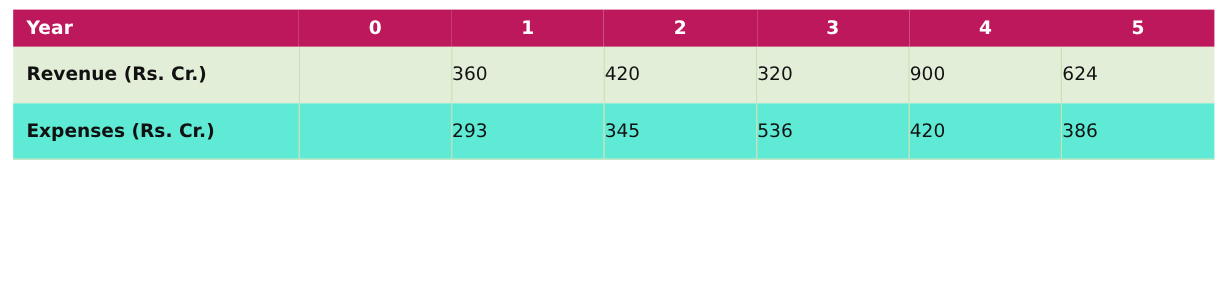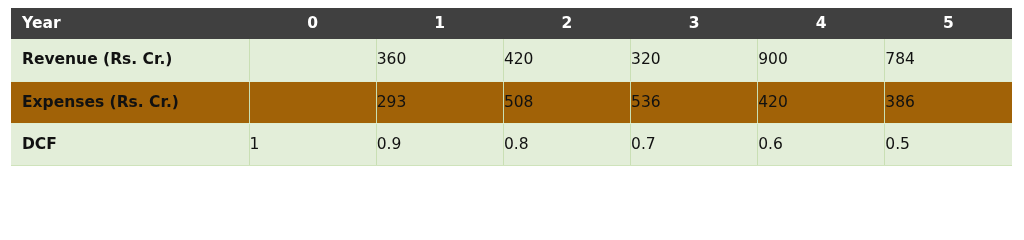--- a/index.html
+++ b/index.html
@@ -27,21 +27,21 @@
     table-layout: fixed;
     width: 1001px;
     height: 125px;
   }
 
   table.fin-table col.label-col { width: 238px; }
   table.fin-table col.data-col  { width: 127.1px; }
 
   
   thead tr {
-    background: #404040;
+    background: #be185d;
     height: 24px;
   }
   thead th {
     color: #ffffff;
     font-weight: bold;
     font-size: 15.5px;
     padding: 0;
     border: none;
     line-height: 31px;
     letter-spacing: 0.1px;
@@ -52,21 +52,21 @@
   }
   thead th.data-head {
     text-align: center;
   }
 
   
   tbody tr {
     height: 42px;
   }
   tbody tr.row-alt-green { background: #e3eed9; }
-  tbody tr.row-alt-white { background: #a16207; }
+  tbody tr.row-alt-white { background: #5eead4; }
 
   tbody td {
     font-size: 15.5px;
     color: #111111;
     padding: 0;
     line-height: 31px;
     border-left: 1.4px solid #c9dfb4;
     border-bottom: 1.4px solid #dfeed2;
   }
   tbody td:first-child {
@@ -111,35 +111,26 @@
       </tr>
     </thead>
     <tbody>
       <tr class="row-alt-green">
         <td class="row-label">Revenue (Rs. Cr.)</td>
         <td class="data-cell"></td>
         <td class="data-cell">360</td>
         <td class="data-cell">420</td>
         <td class="data-cell">320</td>
         <td class="data-cell">900</td>
-        <td class="data-cell">784</td>
+        <td class="data-cell">624</td>
       </tr>
       <tr class="row-alt-white">
         <td class="row-label">Expenses (Rs. Cr.)</td>
         <td class="data-cell"></td>
         <td class="data-cell">293</td>
-        <td class="data-cell">508</td>
+        <td class="data-cell">345</td>
         <td class="data-cell">536</td>
         <td class="data-cell">420</td>
         <td class="data-cell">386</td>
-      </tr>
-      <tr class="row-alt-green">
-        <td class="row-label">DCF</td>
-        <td class="data-cell">1</td>
-        <td class="data-cell">0.9</td>
-        <td class="data-cell">0.8</td>
-        <td class="data-cell">0.7</td>
-        <td class="data-cell">0.6</td>
-        <td class="data-cell">0.5</td>
       </tr>
     </tbody>
   </table>
 </div>
 
 </body></html>

